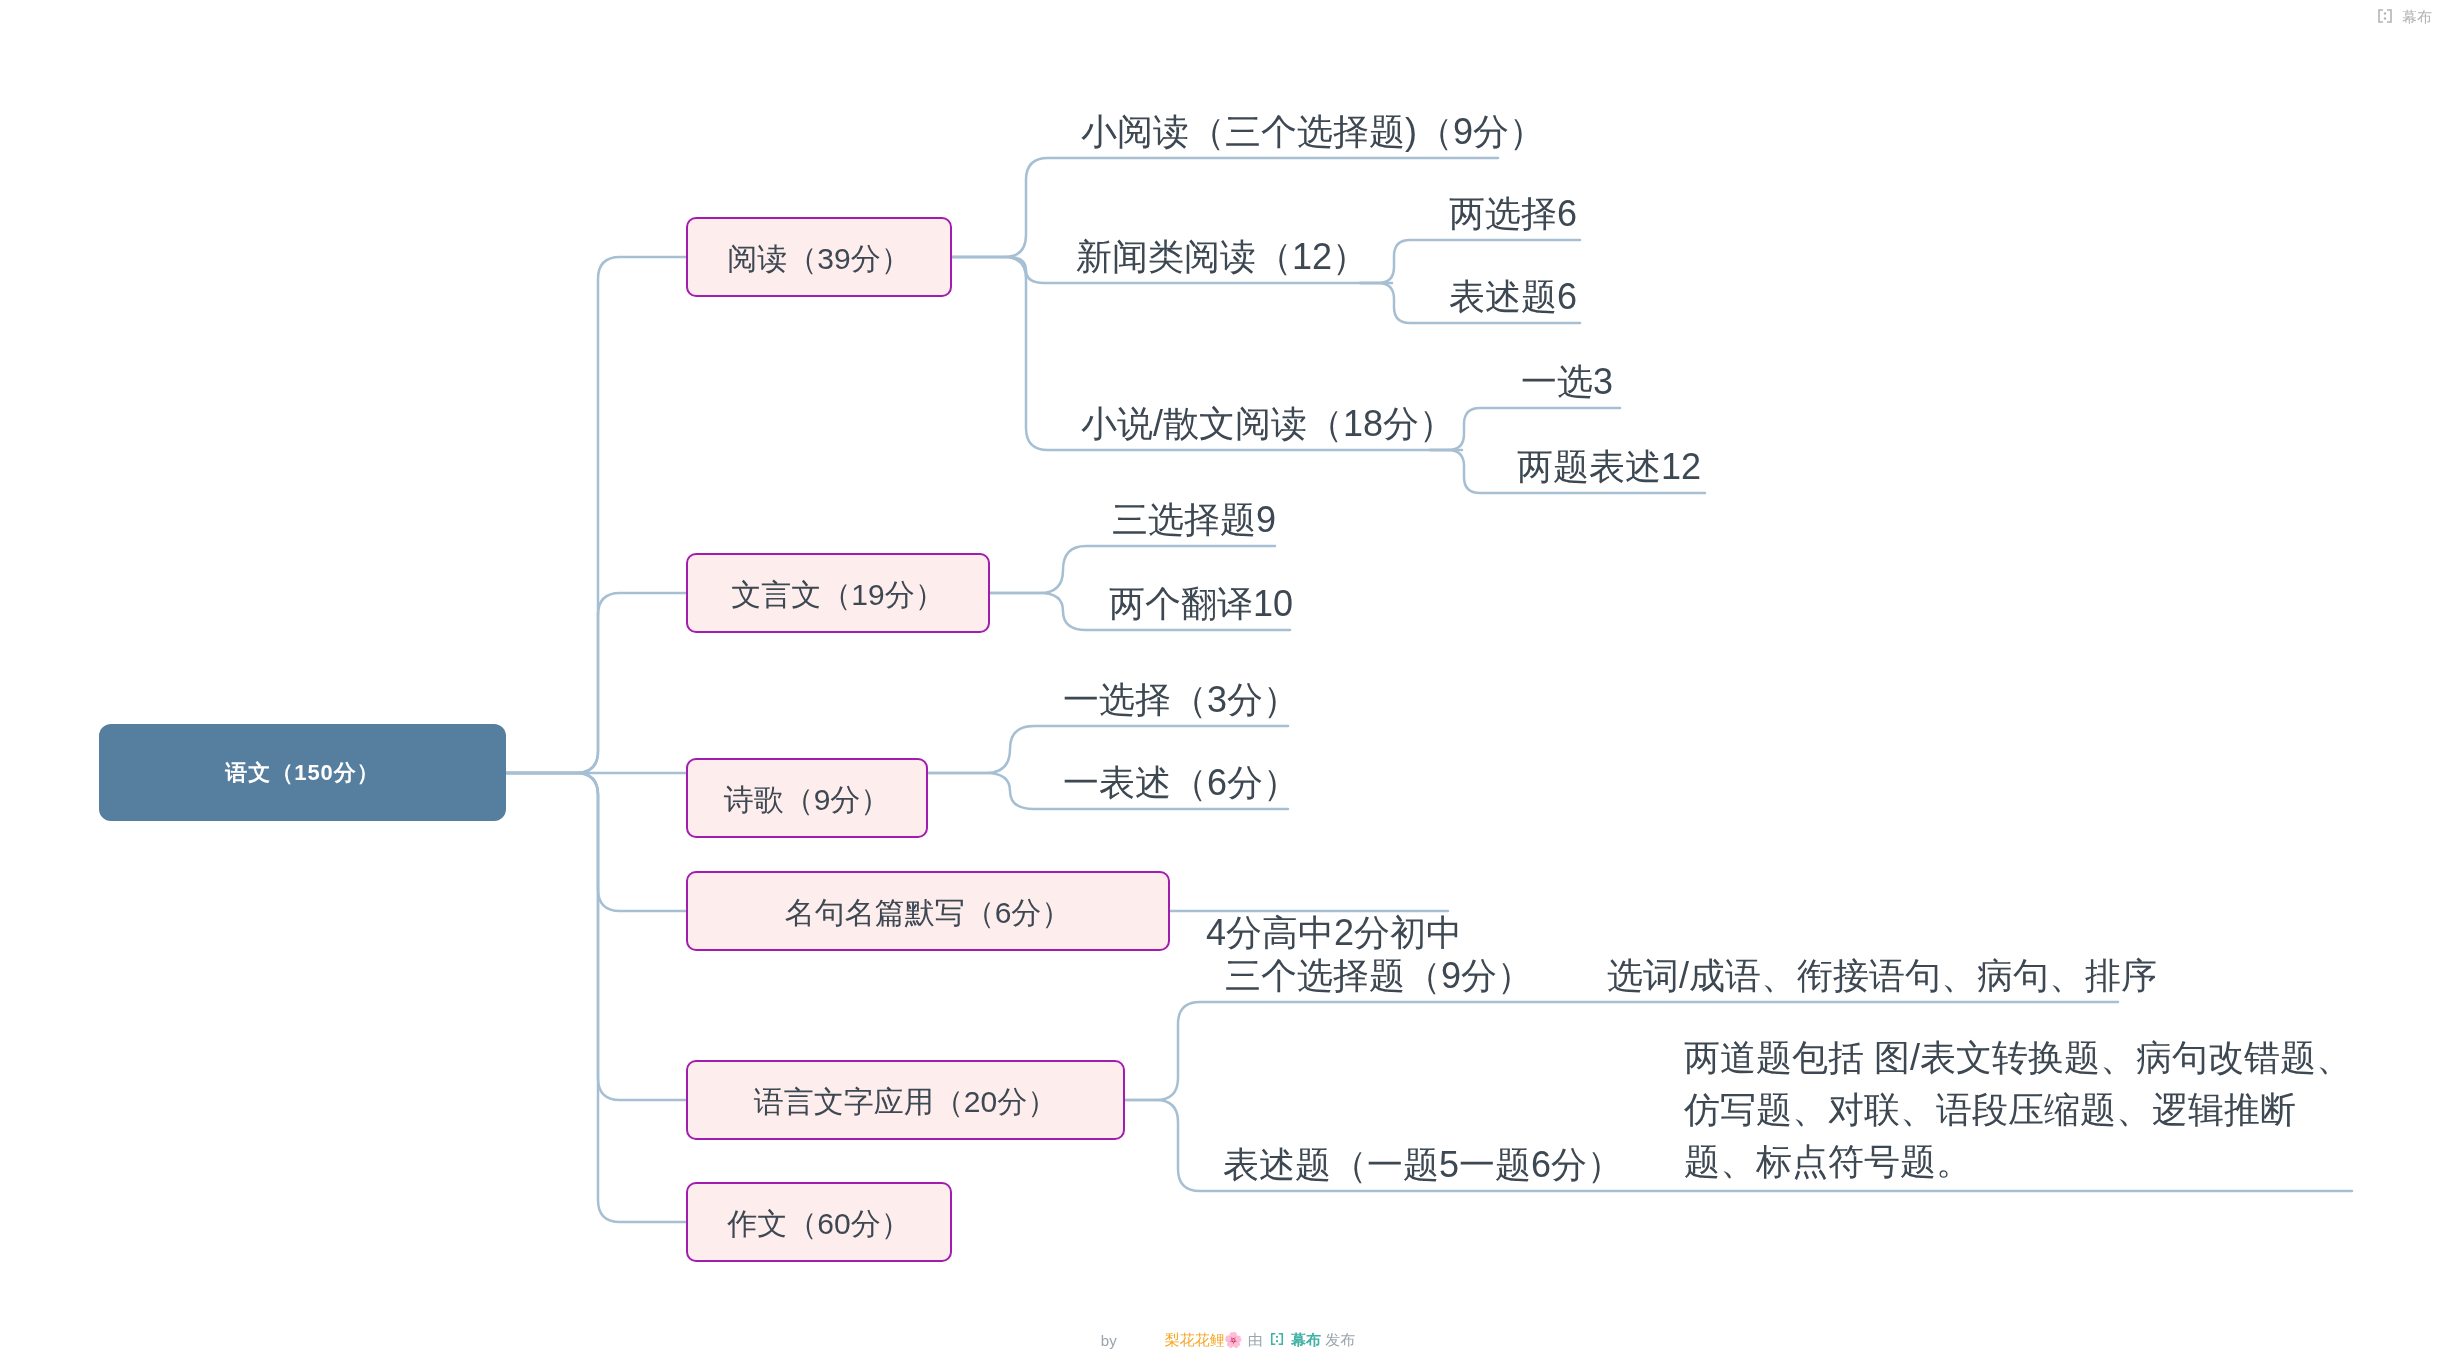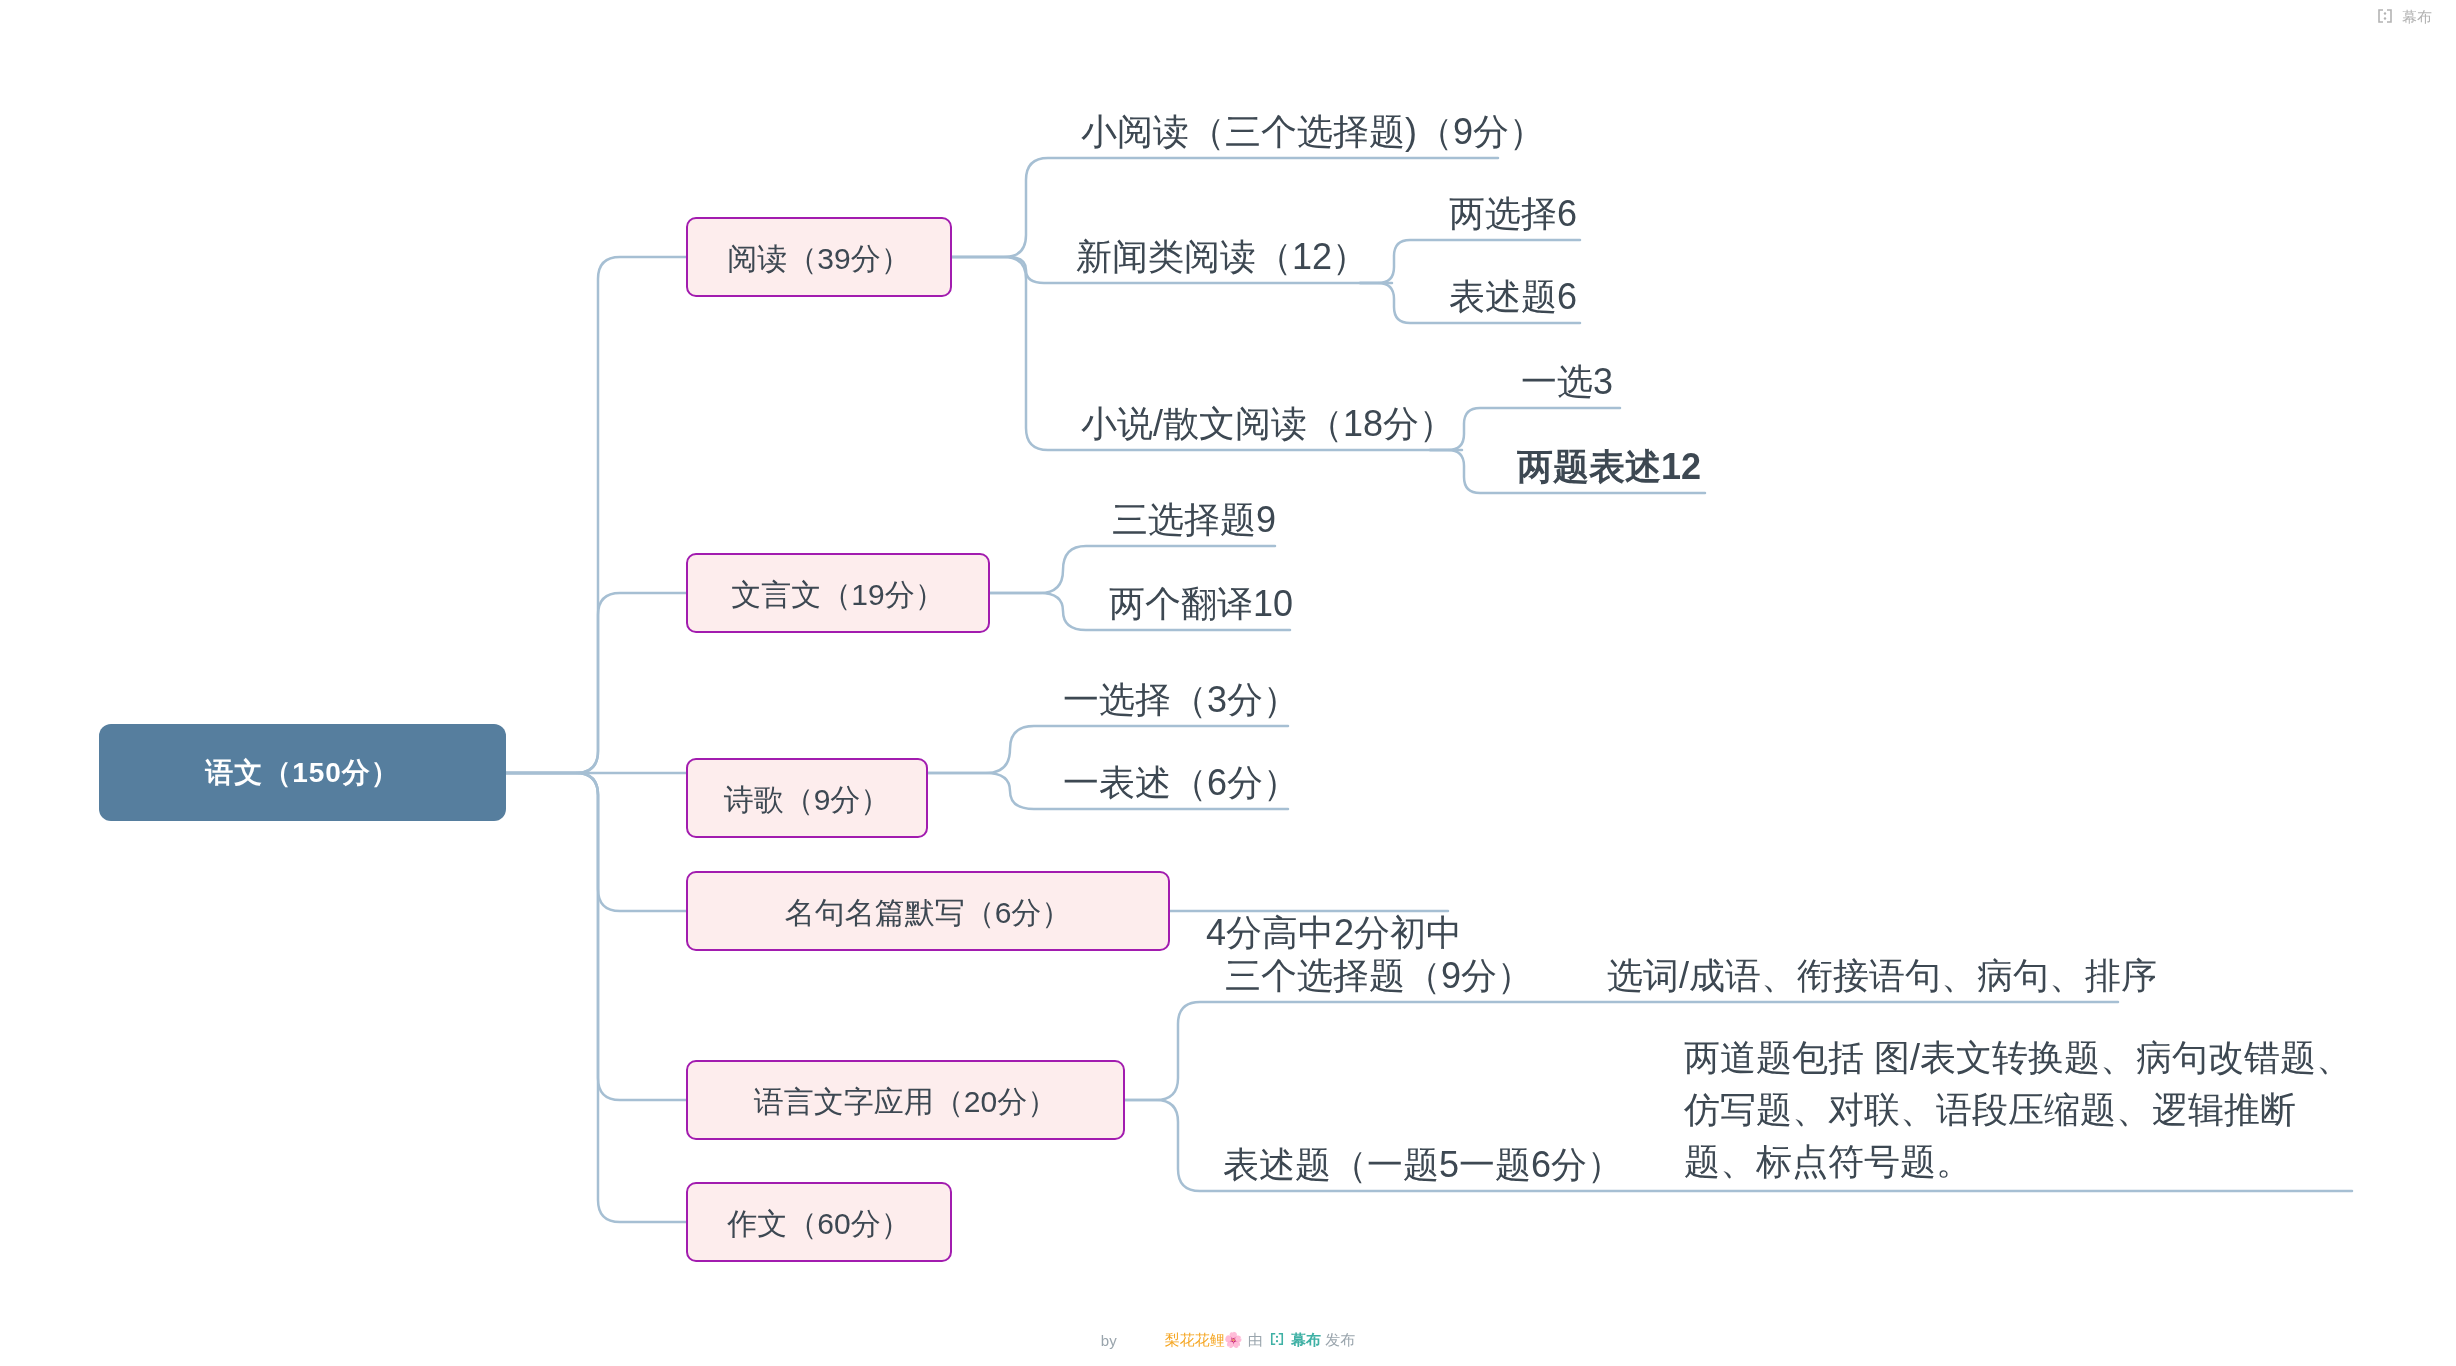--- a/index.html
+++ b/index.html
@@ -3,21 +3,21 @@
 <meta charset="utf-8">
 <style>
   html,body{margin:0;padding:0;background:#ffffff;}
   body{font-family:"Liberation Sans","DejaVu Sans",sans-serif;}
   .canvas{position:relative;width:2456px;height:1366px;background:#ffffff;overflow:hidden;}
   .links{position:absolute;left:0;top:0;width:2456px;height:1366px;}
   .links path{stroke:#a6bfd3;stroke-width:2.5;fill:none;stroke-linecap:round;}
   .root-node{
     position:absolute;left:99px;top:724px;width:407px;height:97px;
     background:#567e9e;border-radius:12px;color:#ffffff;
-    font-size:28px;font-weight:bold;line-height:97px;text-align:center;
+    font-size:22px;font-weight:bold;line-height:97px;text-align:center;
     letter-spacing:1px;cursor:pointer;
   }
   .branch{
     position:absolute;height:80px;line-height:80px;text-align:center;
     background:#fdeded;border:2px solid #a21caf;border-radius:10px;
     color:#3d4852;font-size:30px;box-sizing:border-box;white-space:nowrap;
     cursor:pointer;
   }
   .leaf{
     position:absolute;color:#3d4852;font-size:36px;line-height:40px;height:40px;
@@ -83,21 +83,21 @@
   <div class="branch" style="left:686px;top:871px;width:484px;">名句名篇默写（6分）</div>
   <div class="branch" style="left:686px;top:1060px;width:439px;">语言文字应用（20分）</div>
   <div class="branch" style="left:686px;top:1182px;width:266px;">作文（60分）</div>
 
   <div class="leaf" style="left:1081px;top:112px;">小阅读（三个选择题)（9分）</div>
   <div class="leaf" style="left:1076px;top:237px;">新闻类阅读（12）</div>
   <div class="leaf" style="left:1449px;top:194px;">两选择6</div>
   <div class="leaf" style="left:1449px;top:277px;">表述题6</div>
   <div class="leaf" style="left:1081px;top:404px;">小说/散文阅读（18分）</div>
   <div class="leaf" style="left:1521px;top:362px;">一选3</div>
-  <div class="leaf" style="left:1517px;top:447px;font-weight:bold;">两题表述12</div>
+  <div class="leaf" style="left:1517px;top:447px;">两题表述12</div>
 
   <div class="leaf" style="left:1112px;top:500px;">三选择题9</div>
   <div class="leaf" style="left:1109px;top:584px;">两个翻译10</div>
 
   <div class="leaf" style="left:1063px;top:680px;">一选择（3分）</div>
   <div class="leaf" style="left:1063px;top:763px;">一表述（6分）</div>
 
   <div class="leaf" style="left:1206px;top:913px;">4分高中2分初中</div>
 
   <div class="leaf" style="left:1225px;top:956px;">三个选择题（9分）</div>

